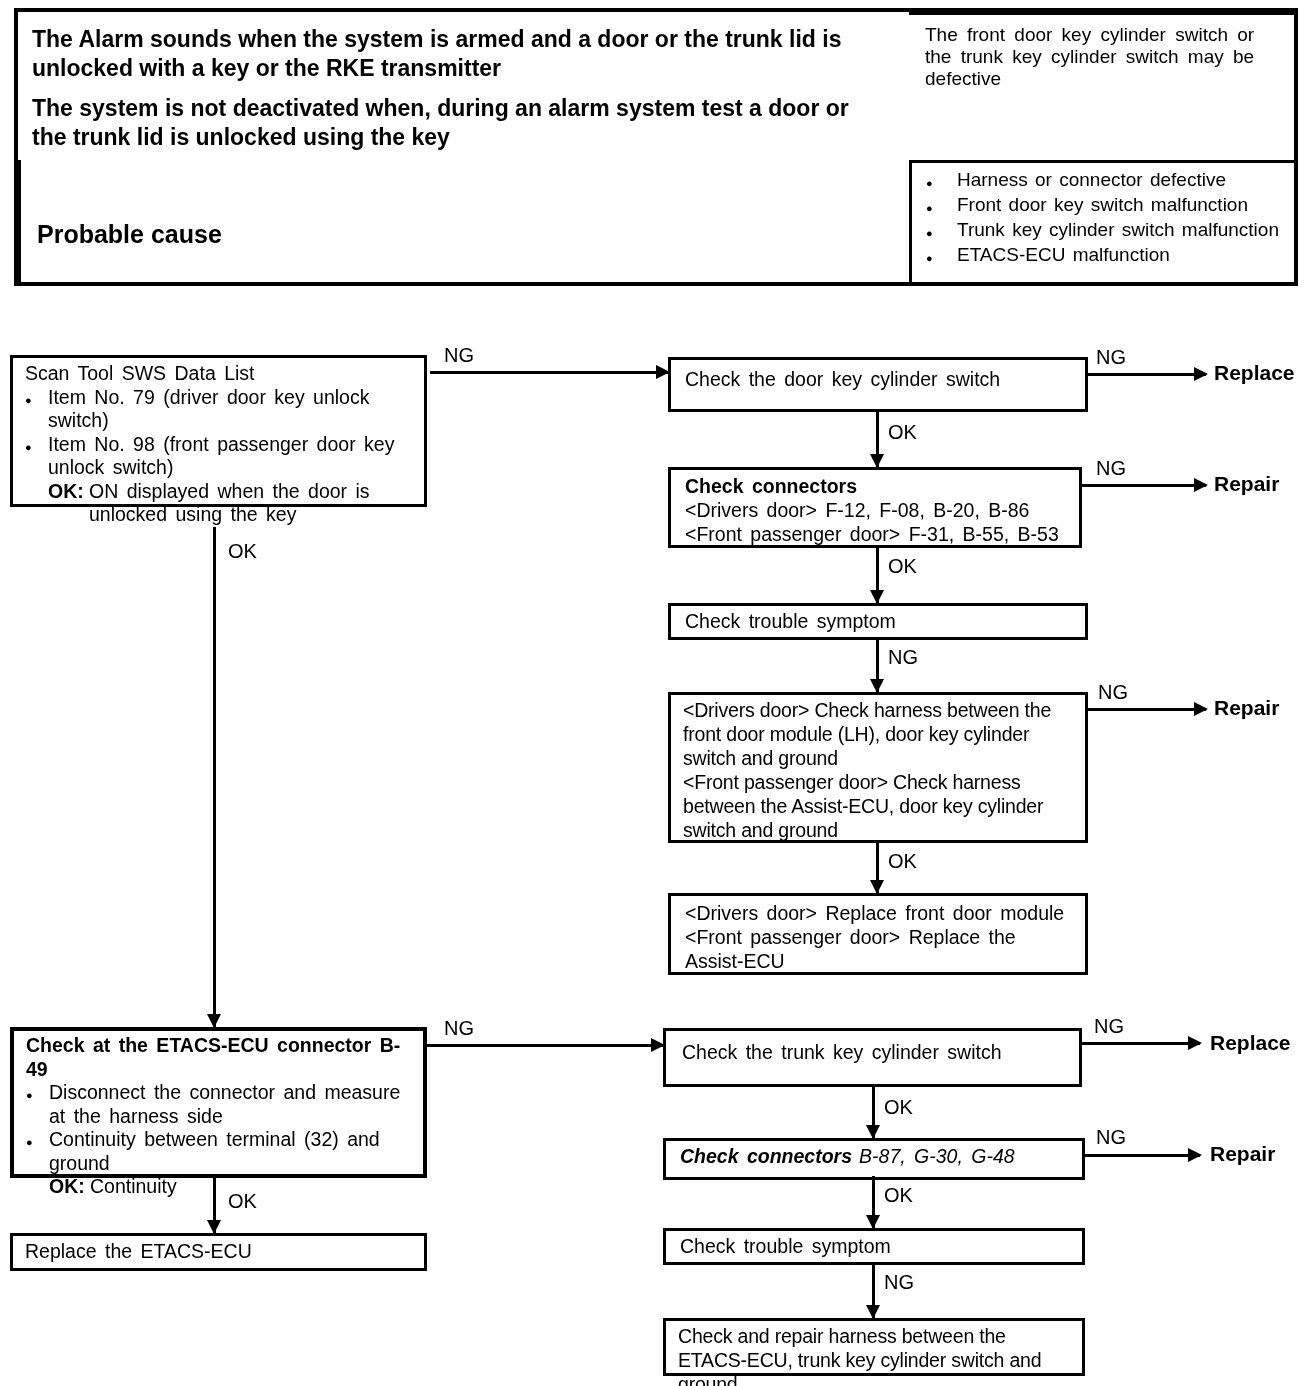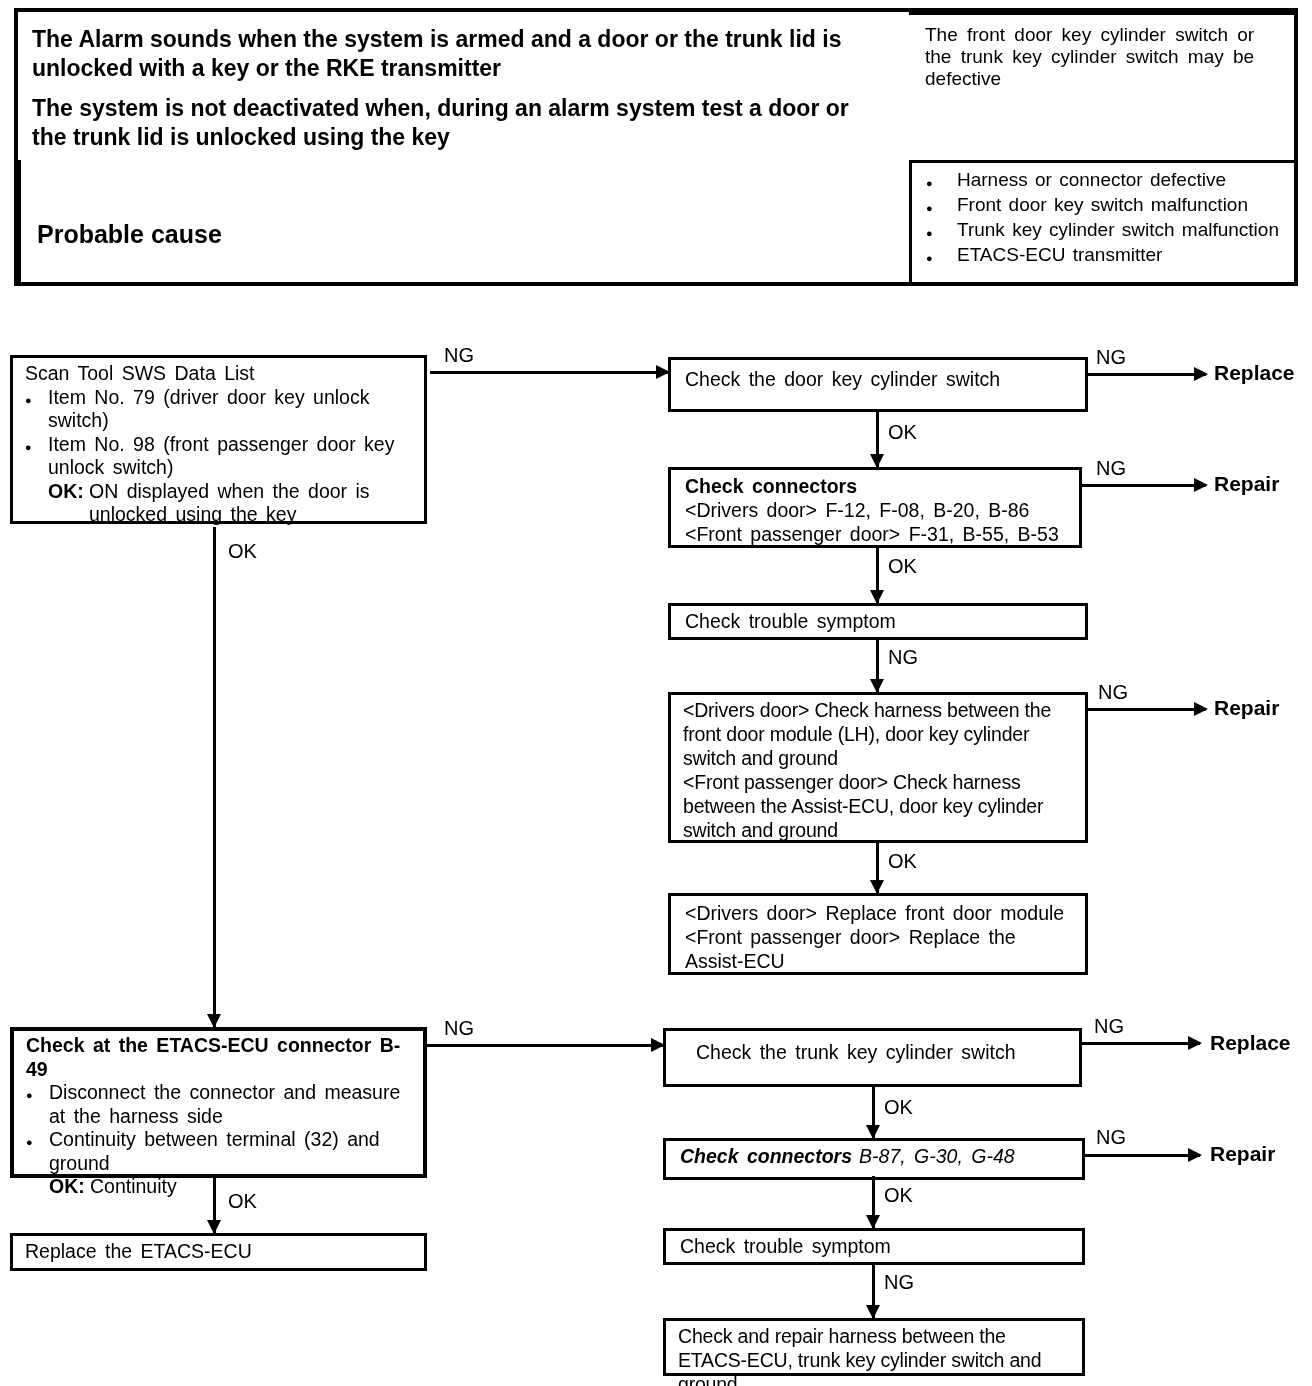--- a/index.html
+++ b/index.html
@@ -72,26 +72,26 @@
       <div class="brow">
         <span class="bdot">●</span>
         <span class="btxt">Front door key switch malfunction</span>
       </div>
       <div class="brow">
         <span class="bdot">●</span>
         <span class="btxt">Trunk key cylinder switch malfunction</span>
       </div>
       <div class="brow">
         <span class="bdot">●</span>
-        <span class="btxt">ETACS-ECU transmitter</span>
-      </div>
-    </div>
-  </div>
-
-  <div class="fbox" style="left:10px; top:355px; width:417px; height:169px; padding:4px 8px 0 12px;">
+        <span class="btxt">ETACS-ECU malfunction</span>
+      </div>
+    </div>
+  </div>
+
+  <div class="fbox" style="left:10px; top:355px; width:417px; height:152px; padding:4px 8px 0 12px;">
     <div>Scan Tool SWS Data List</div>
     <div class="brow">
       <span class="bdot">●</span>
       <span class="btxt">Item No. 79 (driver door key unlock switch)</span>
     </div>
     <div class="brow">
       <span class="bdot">●</span>
       <span class="btxt">Item No. 98 (front passenger door key unlock switch)</span>
     </div>
     <div class="okrow">
@@ -137,21 +137,21 @@
   <div class="fbox tight" style="left:668px; top:692px; width:420px; height:151px; padding:3px 6px 0 12px;">
     <div>&lt;Drivers door&gt; Check harness between the front door module (LH), door key cylinder switch and ground</div>
     <div>&lt;Front passenger door&gt; Check harness between the Assist-ECU, door key cylinder switch and ground</div>
   </div>
 
   <div class="fbox" style="left:668px; top:893px; width:420px; height:82px; padding:5px 10px 0 14px; line-height:24px;">
     <div>&lt;Drivers door&gt; Replace front door module</div>
     <div>&lt;Front passenger door&gt; Replace the Assist-ECU</div>
   </div>
 
-  <div class="fbox" style="left:663px; top:1028px; width:419px; height:59px; padding:10px 12px 0 30px;">
+  <div class="fbox" style="left:663px; top:1028px; width:419px; height:59px; padding:10px 12px 0 16px;">
     <span>Check the trunk key cylinder switch</span>
   </div>
 
   <div class="fbox" style="left:663px; top:1138px; width:422px; height:42px; padding:4px 12px 0 14px;font-style:italic;">
     <span class="inline-b">Check connectors</span><span>B-87, G-30, G-48</span>
   </div>
 
   <div class="fbox" style="left:663px; top:1228px; width:422px; height:37px; padding:4px 12px 0 14px;">
     <span>Check trouble symptom</span>
   </div>

